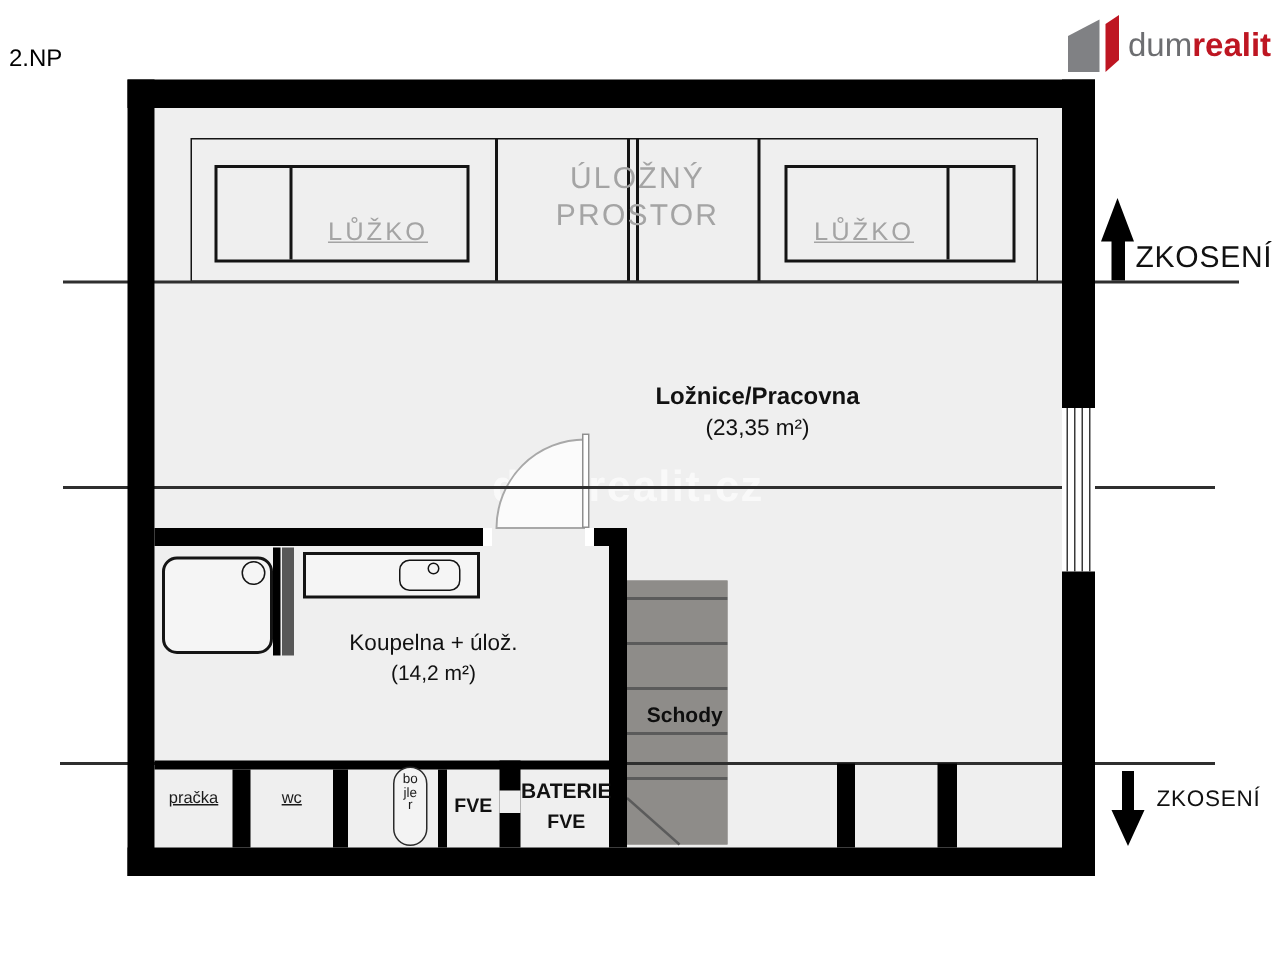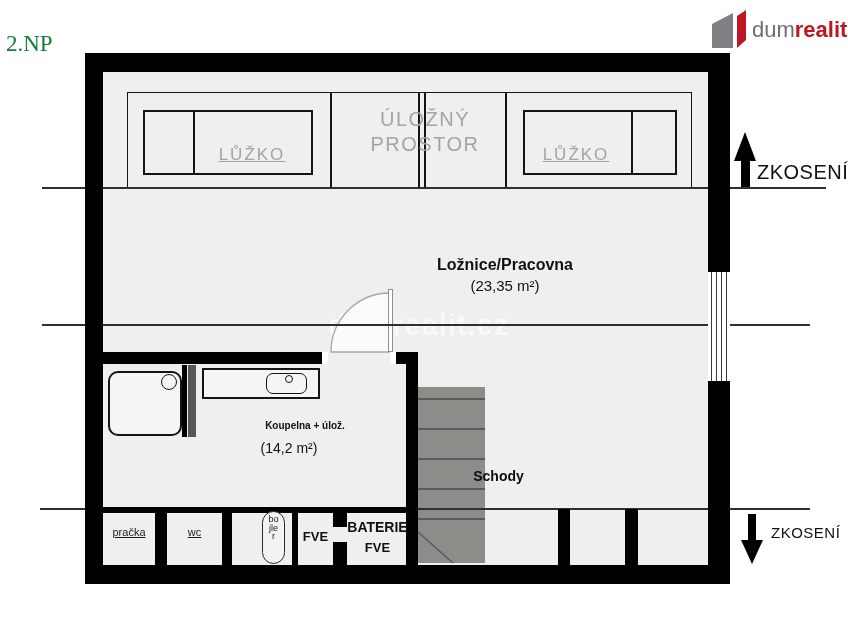--- a/index.html
+++ b/index.html
@@ -28,28 +28,28 @@
   .winline{position:absolute;top:0;bottom:0;width:1px;background:#3a3a3a;}
   .doorleaf{background:#ffffff;border:1px solid #8f8f8f;box-sizing:border-box;}
   .frame-notch{background:#ffffff;}
   
   .t-center{text-align:center;}
   .gray-label{color:#a4a4a4;}
   .luzko{font-size:17px;letter-spacing:2px;text-decoration:underline;}
   .uloz{font-size:20px;letter-spacing:1.5px;line-height:25px;}
   .roomname{font-weight:bold;font-size:16px;}
   .roomarea{font-size:15px;}
-  .roomname-sm{font-weight:bold;font-size:10px;margin-left:16px;}
+  .roomname-sm{font-weight:normal;font-size:15px;}
   .roomarea-sm{font-size:14px;}
   .schody{font-weight:bold;font-size:14px;color:#0e0e0e;}
   .smalllab{font-size:11px;color:#1a1a1a;text-decoration:underline;}
   .fvelab{font-size:13px;font-weight:bold;}
   .batlab1{font-size:14px;font-weight:bold;}
   .batlab2{font-size:13px;font-weight:bold;}
-  .floorlab{font-size:23px;color:#15803d;font-family:Liberation Serif, serif;}
+  .floorlab{font-size:16px;color:#000000;}
   .zk-top{font-size:20px;letter-spacing:0.5px;}
   .zk-bottom{font-size:15px;letter-spacing:0.5px;}
   .capsule{border:1.5px solid #2a2a2a;border-radius:12px;background:#f3f3f3;box-sizing:border-box;}
   .capsule-text{font-size:9px;line-height:8.5px;width:10px;margin:3px auto 0 auto;
                 word-break:break-all;text-align:center;color:#1a1a1a;}
   .watermark{font-size:29px;font-weight:bold;color:rgba(250,250,250,0.85);letter-spacing:1px;}
   .logo-text{font-size:22px;white-space:nowrap;}
   .logo-dum{color:#6d6e71;font-weight:400;}
   .logo-realit{color:#be1622;font-weight:700;}
 </style>
@@ -91,21 +91,21 @@
   <div class="abs z-furn wall" style="left:182px;top:365px;width:5px;height:72px;"></div>
   <div class="abs z-furn grayband" style="left:188px;top:365px;width:8px;height:72px;"></div>
   <div class="abs z-furn fixture" style="left:202px;top:368px;width:118px;height:31px;"></div>
   <div class="abs z-furn thin-fixture" style="left:266px;top:373px;width:41px;height:21px;border-radius:7px;"></div>
   <div class="abs z-furn thin-fixture" style="left:285px;top:375px;width:8px;height:8px;border-radius:50%;"></div>
 
   <div class="abs z-label roomname-sm t-center" style="left:189px;top:420px;width:200px;">Koupelna + úlož.</div>
   <div class="abs z-label roomarea-sm t-center" style="left:189px;top:440px;width:200px;">(14,2 m²)</div>
 
   <div class="abs z-furn stairs" style="left:418px;top:387px;width:67px;height:176px;"></div>
-  <div class="abs z-label schody t-center" style="left:436px;top:468px;width:67px;padding-left:29px;">Schody</div>
+  <div class="abs z-label schody t-center" style="left:394px;top:468px;width:67px;padding-left:29px;">Schody</div>
   <div class="abs z-furn graydoor" style="left:408px;top:368px;width:7px;height:68px;"></div>
 
   <svg class="abs z-vec" style="left:0;top:0;" width="848" height="636" viewBox="0 0 848 636">
     <path d="M 390 352 L 331 352 A 59 59 0 0 1 390 293 Z" fill="#fbfbfb" stroke="#a8a8a8" stroke-width="1.3"></path>
     <line x1="418" y1="532" x2="453" y2="563" stroke="#5b5b5b" stroke-width="1.6"></line>
   </svg>
   <div class="abs z-vec doorleaf" style="left:388px;top:289px;width:5px;height:63px;"></div>
 
   <div class="abs z-line refline" style="left:42px;top:187px;width:784px;"></div>
   <div class="abs z-line refline" style="left:42px;top:324px;width:768px;"></div>

